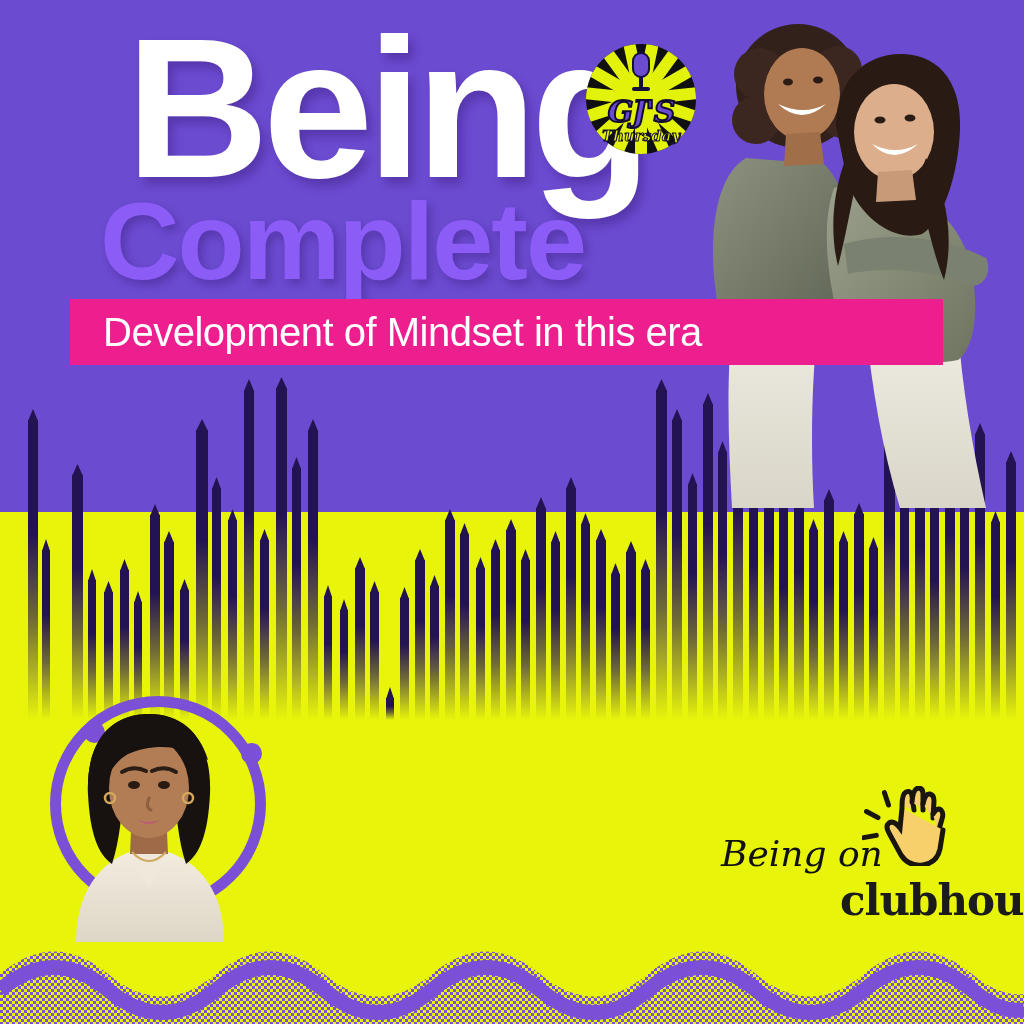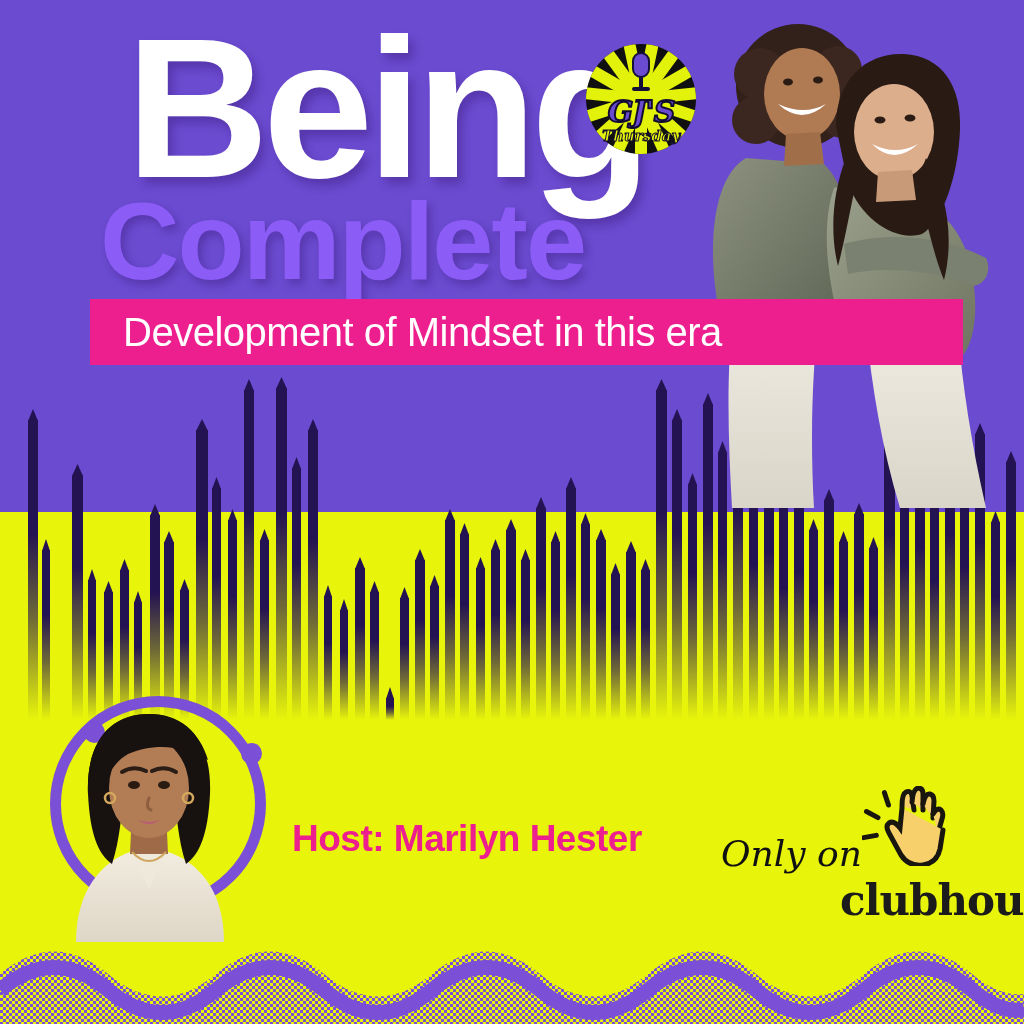--- a/index.html
+++ b/index.html
@@ -53,21 +53,21 @@
   #logo .gjs{position:absolute;left:0;right:0;top:50px;text-align:center;
              font-family:"DejaVu Serif",serif;font-weight:bold;font-style:italic;font-size:30px;
              color:#6B4BD0;-webkit-text-stroke:2px #120c30;letter-spacing:-1px;}
   #logo .podcast{position:absolute;left:0;right:0;bottom:9px;text-align:center;
              font-family:"DejaVu Serif",serif;font-style:italic;font-weight:bold;font-size:15px;
              color:#E3F20A;-webkit-text-stroke:1px #120c30;}
 
   
   #subband{
     position:absolute;left:70px;top:299px;width:873px;height:66px;background:#ED1E8E;
-    display:flex;align-items:center;margin-left:20px;
+    display:flex;align-items:center;
   }
   #subband .txt{
     color:#ffffff;font-size:40px;letter-spacing:-0.5px;padding-left:33px;white-space:nowrap;
   }
 
   
   #hostwrap{position:absolute;left:32px;top:690px;width:228px;height:252px;}
   #ring{position:absolute;left:18px;top:6px;width:194px;height:194px;border:11px solid #7B4FD6;border-radius:50%;}
   #dot1{position:absolute;left:52px;top:32px;width:21px;height:21px;border-radius:50%;background:#7B4FD6;}
   #dot2{position:absolute;left:209px;top:53px;width:21px;height:21px;border-radius:50%;background:#7B4FD6;}
@@ -299,23 +299,22 @@
         <path d="M30 92 C28 40 52 12 91 12 C120 12 142 30 150 58 C128 44 96 40 70 52 C56 60 48 74 46 92 Z" fill="#17120f"></path>
 
         <circle cx="52" cy="96" r="5" fill="none" stroke="#d3a85c" stroke-width="2.5"></circle>
         <circle cx="130" cy="96" r="5" fill="none" stroke="#d3a85c" stroke-width="2.5"></circle>
 
         <path d="M74 150 q17 18 34 0" stroke="#cfa75f" stroke-width="2" fill="none"></path>
       </svg>
     </div>
   </div>
 
-  <div id="hostline">Host: Marilyn Hester</div>
-
-  <div id="onlyon">Only on</div>
+
+  <div id="onlyon">Being on</div>
   <div id="chname">clubhouse</div>
   <div id="hand">
     <svg width="84" height="80" viewBox="0 0 84 80">
       <g stroke="#19160f" stroke-width="5" stroke-linecap="round" fill="#F7CF6B">
         <path d="M40 20 q0 -12 4 -14 q5 -2 6 4 l2 14"></path>
         <path d="M50 16 q1 -13 6 -14 q5 0 5 6 l0 16"></path>
         <path d="M61 18 q2 -11 7 -10 q4 1 4 7 l-1 17"></path>
         <path d="M71 28 q4 -7 8 -4 q3 3 1 9 l-4 14"></path>
         <path d="M40 22 l-2 20 q-6 -8 -11 -5 q-4 3 0 10 l12 22 q8 12 22 10 q14 -2 17 -16 l3 -19"></path>
       </g>

